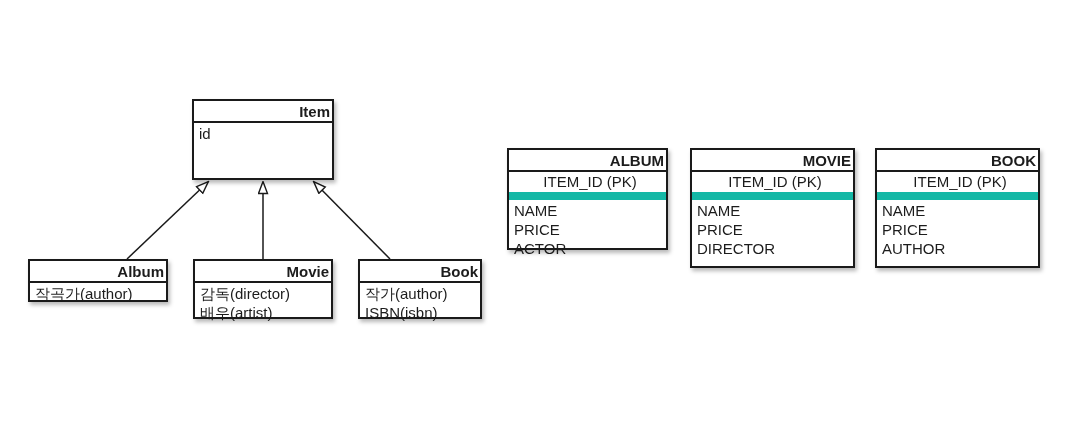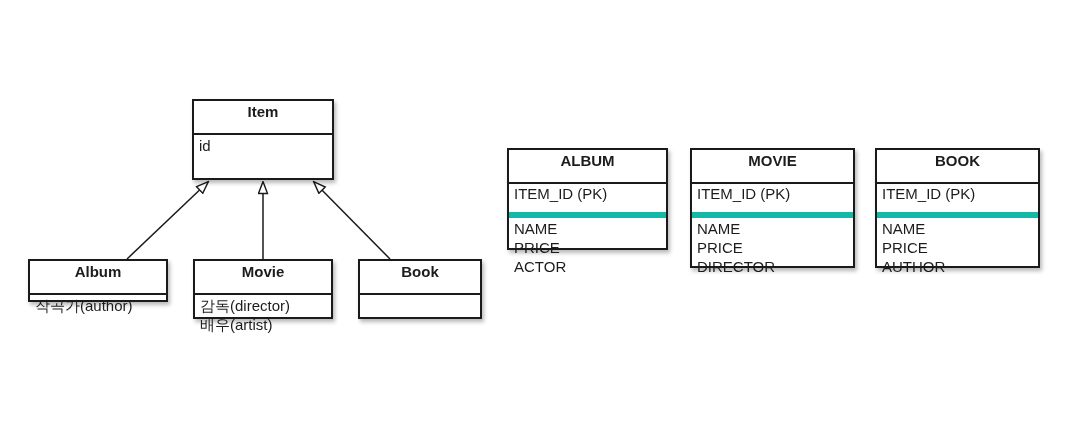--- a/index.html
+++ b/index.html
@@ -18,44 +18,45 @@
   }
   .box {
     position: absolute;
     background: #ffffff;
     border: 2px solid #1a1a1a;
     box-shadow: 2px 3px 4px rgba(0,0,0,0.28);
     box-sizing: border-box;
   }
   .box-title {
     display: block;
-    text-align: center;
+    text-align: right;
     font-weight: bold;
     font-size: 15px;
     line-height: 19px;
     border-bottom: 2px solid #1a1a1a;
-    padding: 1px 2px 12px 2px;
+    padding: 1px 2px 0 2px;
     white-space: nowrap;
     overflow: hidden;
   }
   .box-body {
     padding: 1px 0 16px 5px;
   }
   .field-line {
     font-size: 15px;
     line-height: 19px;
     white-space: nowrap;
   }
   .pk-row {
     display: block;
     font-size: 15px;
     line-height: 20px;
-    border-bottom: 6px solid #14b8a6;
-    padding: 0 0 8px 5px;
+    border-bottom: 8px solid #14b8a6;
+    padding: 0 0 0 5px;
     white-space: nowrap;
+    text-align: center;
   }
   .arrow-layer {
     position: absolute;
     left: 0;
     top: 0;
     width: 1072px;
     height: 422px;
     pointer-events: none;
   }
 </style>
@@ -92,20 +93,24 @@
   <div class="box" style="left:193px; top:259px; width:140px; height:60px;">
     <span class="box-title">Movie</span>
     <div class="box-body">
       <div class="field-line">감독(director)</div>
       <div class="field-line">배우(artist)</div>
     </div>
   </div>
 
   <div class="box" style="left:358px; top:259px; width:124px; height:60px;">
     <span class="box-title">Book</span>
+    <div class="box-body">
+      <div class="field-line">작가(author)</div>
+      <div class="field-line">ISBN(isbn)</div>
+    </div>
   </div>
 
   <div class="box" style="left:507px; top:148px; width:161px; height:102px;">
     <span class="box-title">ALBUM</span>
     <span class="pk-row">ITEM_ID (PK)</span>
     <div class="box-body">
       <div class="field-line">NAME</div>
       <div class="field-line">PRICE</div>
       <div class="field-line">ACTOR</div>
     </div>

